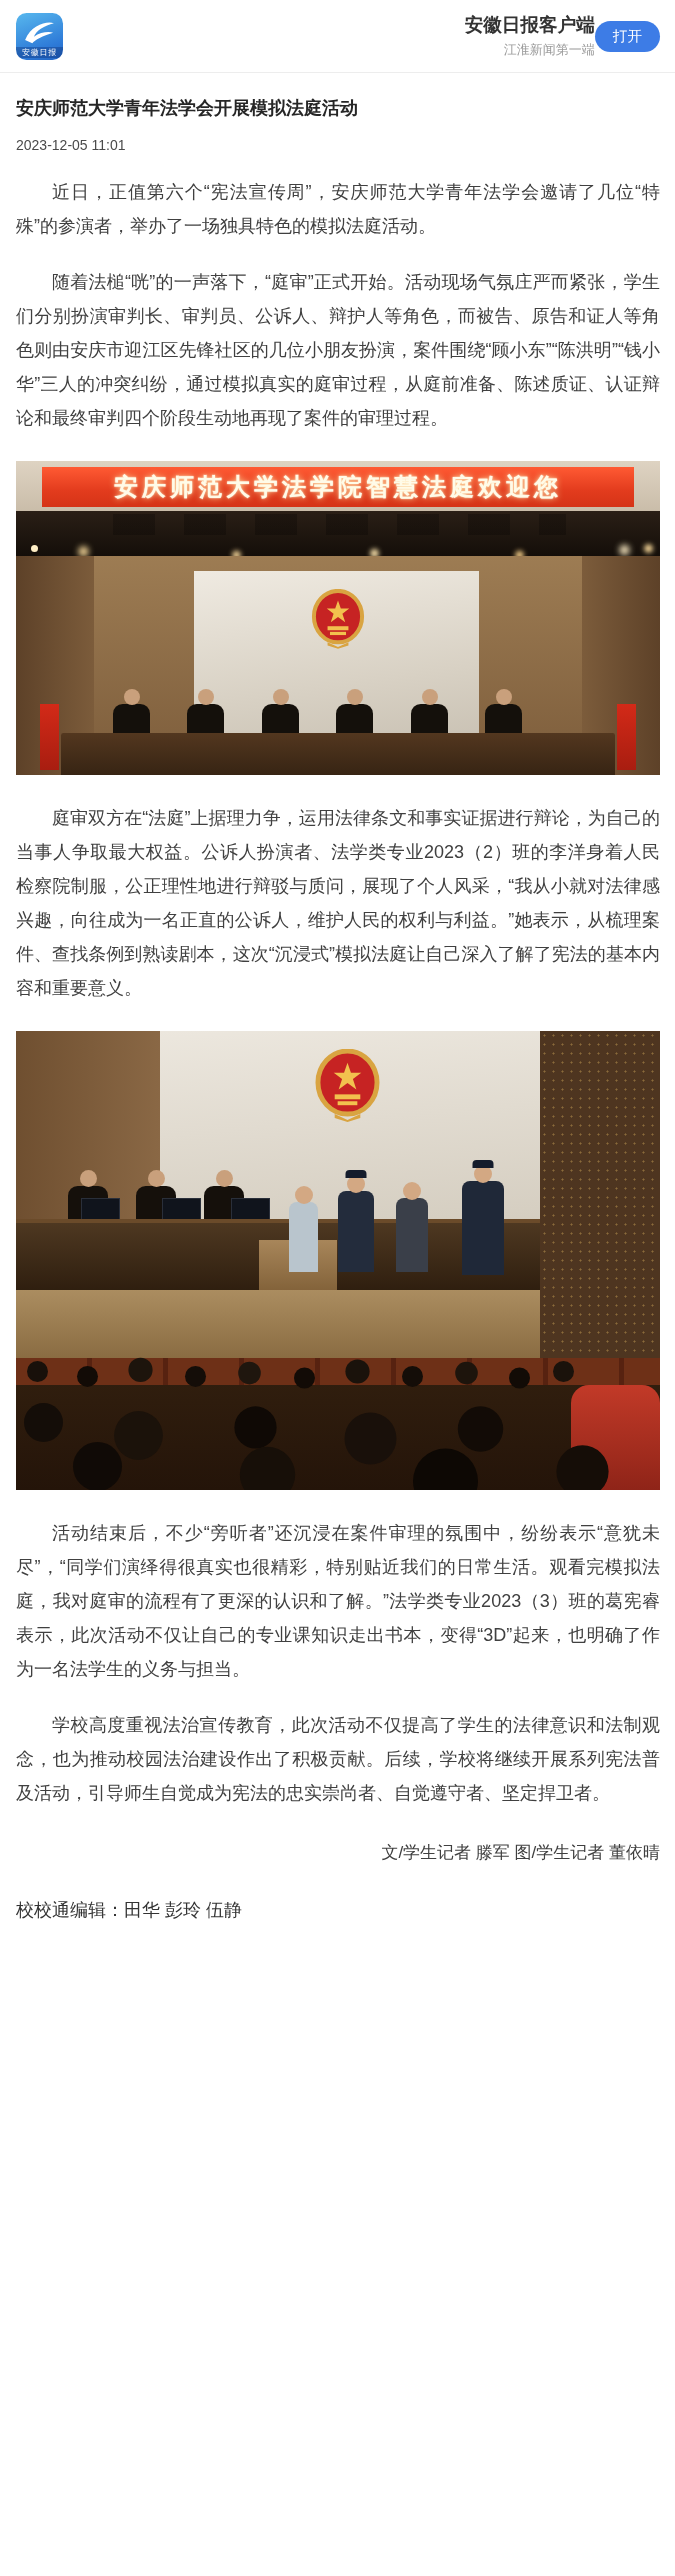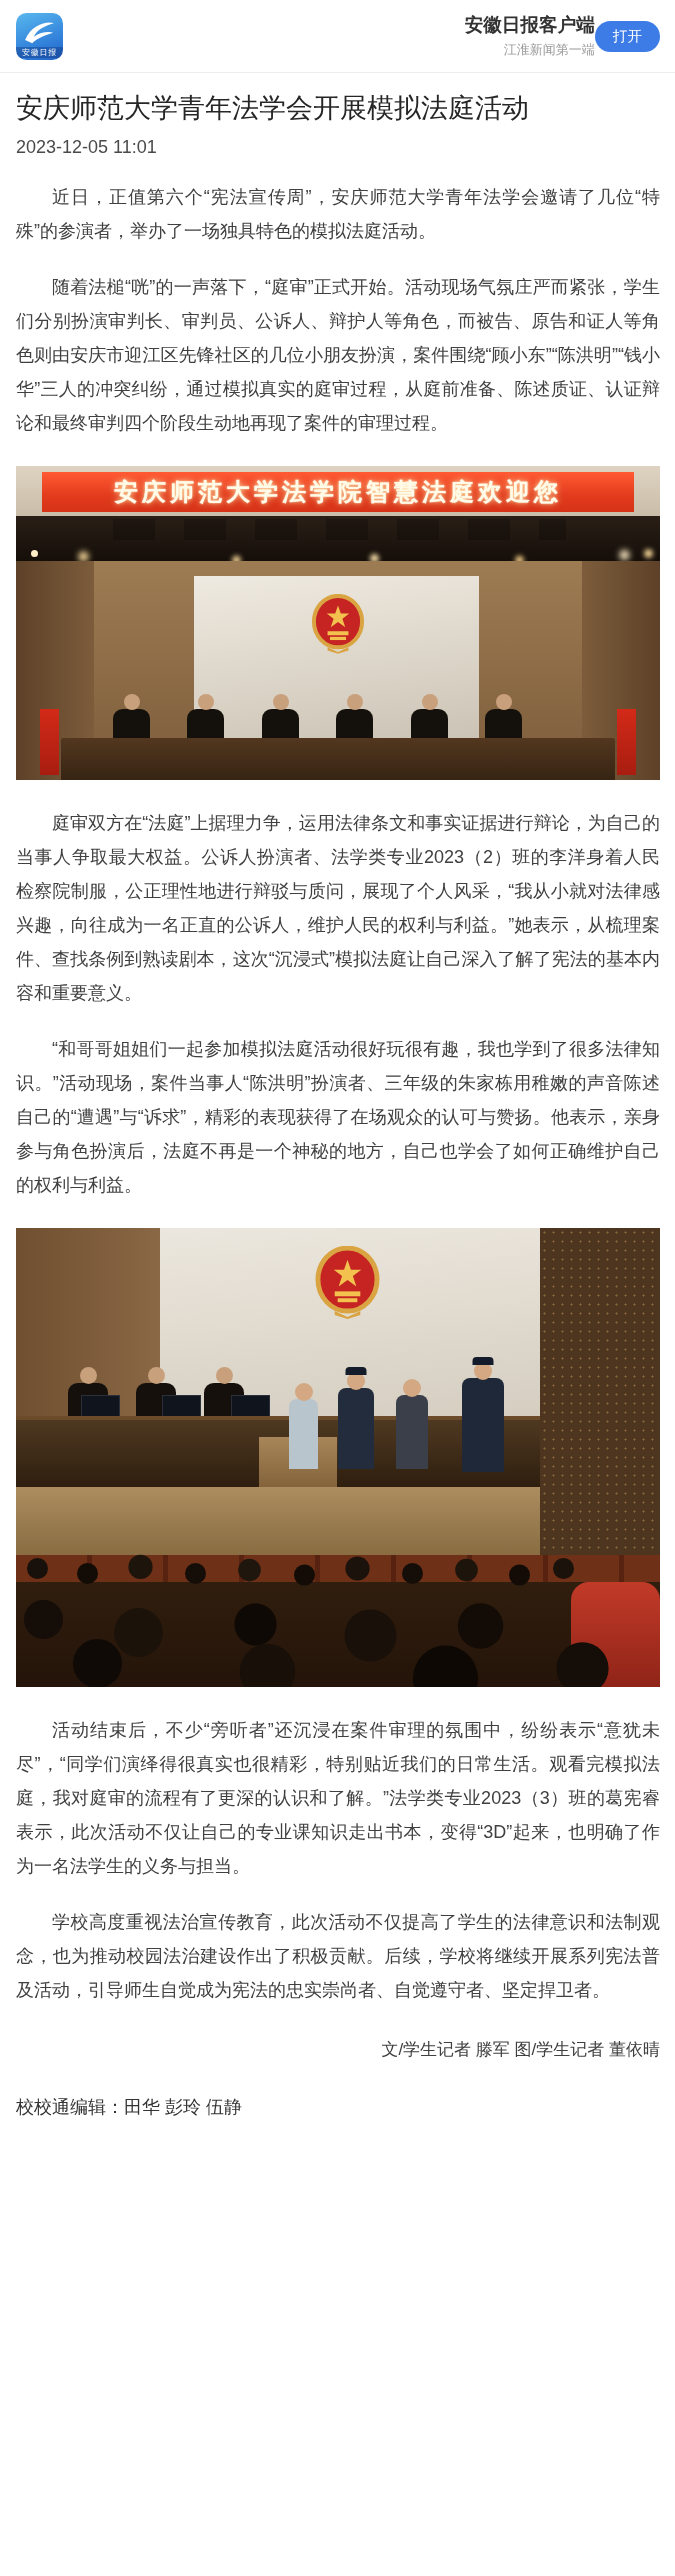--- a/index.html
+++ b/index.html
@@ -11,22 +11,22 @@
   .app-icon{width:47px;height:47px;border-radius:10.5px;background:linear-gradient(160deg,#58b8ee 0%,#2e7bd8 70%,#2264c2 100%);position:relative;overflow:hidden;flex:0 0 auto;}
   .app-icon svg{position:absolute;top:3.2px;left:4px;}
   .app-icon .icon-label{position:absolute;bottom:1.6px;left:0;right:0;text-align:center;font-size:8px;color:#fff;background:rgba(10,40,110,.35);line-height:11.3px;letter-spacing:0.8px;}
   .app-meta{margin-left:8px;flex:1;text-align:right;}
   .app-name{font-size:18.6px;font-weight:700;color:#333;line-height:24px;}
   .app-tagline{font-size:13px;color:#9a9a9a;margin-top:3.2px;}
   .open-btn{border:none;background:#3d7ce6;color:#fff;font-size:14.6px;padding:0 18px;height:31px;border-radius:15.4px;font-family:inherit;cursor:pointer;}
 
   
   main.article{padding:0 16px 37px;}
-  h1.title{font-size:27px;line-height:30px;color:#262626;font-weight:400;margin:20px 0 0;}
-  .date{font-size:18px;color:#4a4a4a;margin-top:13.7px;}
+  h1.title{font-size:18px;line-height:30px;color:#262626;font-weight:700;margin:20px 0 0;}
+  .date{font-size:14px;color:#4a4a4a;margin-top:13.7px;}
   main.article p{font-size:18px;line-height:34px;color:#404040;text-align:justify;text-indent:2em;margin:22px 0;}
   .credits{font-size:17px;color:#404040;text-align:right;margin-top:31px;}
   .editor{font-size:18px;color:#333;margin-top:34px;}
 
   
   figure.photo{margin:26px 0;padding:0;position:relative;width:644px;overflow:hidden;background:#3a2a1c;}
   figure.photo .ly{position:absolute;}
   .photo1{height:314px;}
   .p1-walltop{top:0;left:0;right:0;height:52px;background:linear-gradient(#ded3c2,#c9bca8);}
   .p1-banner{top:6.5px;left:26px;right:26px;height:40px;background:linear-gradient(#ff5a33,#e23b1d 60%,#d53317);display:flex;align-items:center;justify-content:center;font-size:24px;font-weight:700;color:#fffbe8;letter-spacing:4px;text-shadow:0 0 6.5px #ffe9a8,0 0 1.6px #fff;}
@@ -137,21 +137,20 @@
       <div class="ly bigseat s1">
         <span class="plaque">03</span>
       </div>
       <div class="ly bigseat s2">
         <span class="plaque">01</span>
       </div>
       <div class="ly p1-heads2"></div>
     </figure>
 
     <p>庭审双方在“法庭”上据理力争，运用法律条文和事实证据进行辩论，为自己的当事人争取最大权益。公诉人扮演者、法学类专业2023（2）班的李洋身着人民检察院制服，公正理性地进行辩驳与质问，展现了个人风采，“我从小就对法律感兴趣，向往成为一名正直的公诉人，维护人民的权利与利益。”她表示，从梳理案件、查找条例到熟读剧本，这次“沉浸式”模拟法庭让自己深入了解了宪法的基本内容和重要意义。</p>
-    <p>“和哥哥姐姐们一起参加模拟法庭活动很好玩很有趣，我也学到了很多法律知识。”活动现场，案件当事人“陈洪明”扮演者、三年级的朱家栋用稚嫩的声音陈述自己的“遭遇”与“诉求”，精彩的表现获得了在场观众的认可与赞扬。他表示，亲身参与角色扮演后，法庭不再是一个神秘的地方，自己也学会了如何正确维护自己的权利与利益。</p>
 
     <figure class="photo photo2">
       <div class="ly p2-wallL"></div>
       <div class="ly p2-marble"></div>
       <div class="ly p2-woodR"></div>
       <svg class="ly emblem" style="top:18px;left:299px;transform:none;" width="65" height="73" viewBox="0 0 66 74">
         <ellipse cx="33" cy="34" rx="30" ry="32" fill="#c62323" stroke="#d9a441" stroke-width="5"></ellipse>
         <polygon points="33,14 36.5,24 47,24 38.5,30.5 42,41 33,34.5 24,41 27.5,30.5 19,24 29.5,24" fill="#f2c14e"></polygon>
         <rect x="20" y="46" width="26" height="5" fill="#f2c14e"></rect>
         <rect x="23" y="53" width="20" height="4" fill="#f2c14e"></rect>

